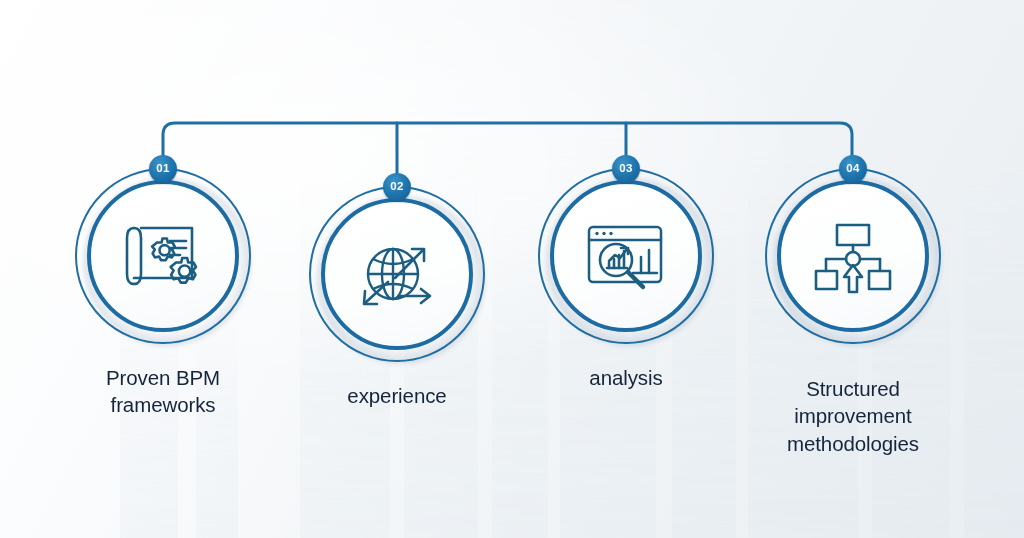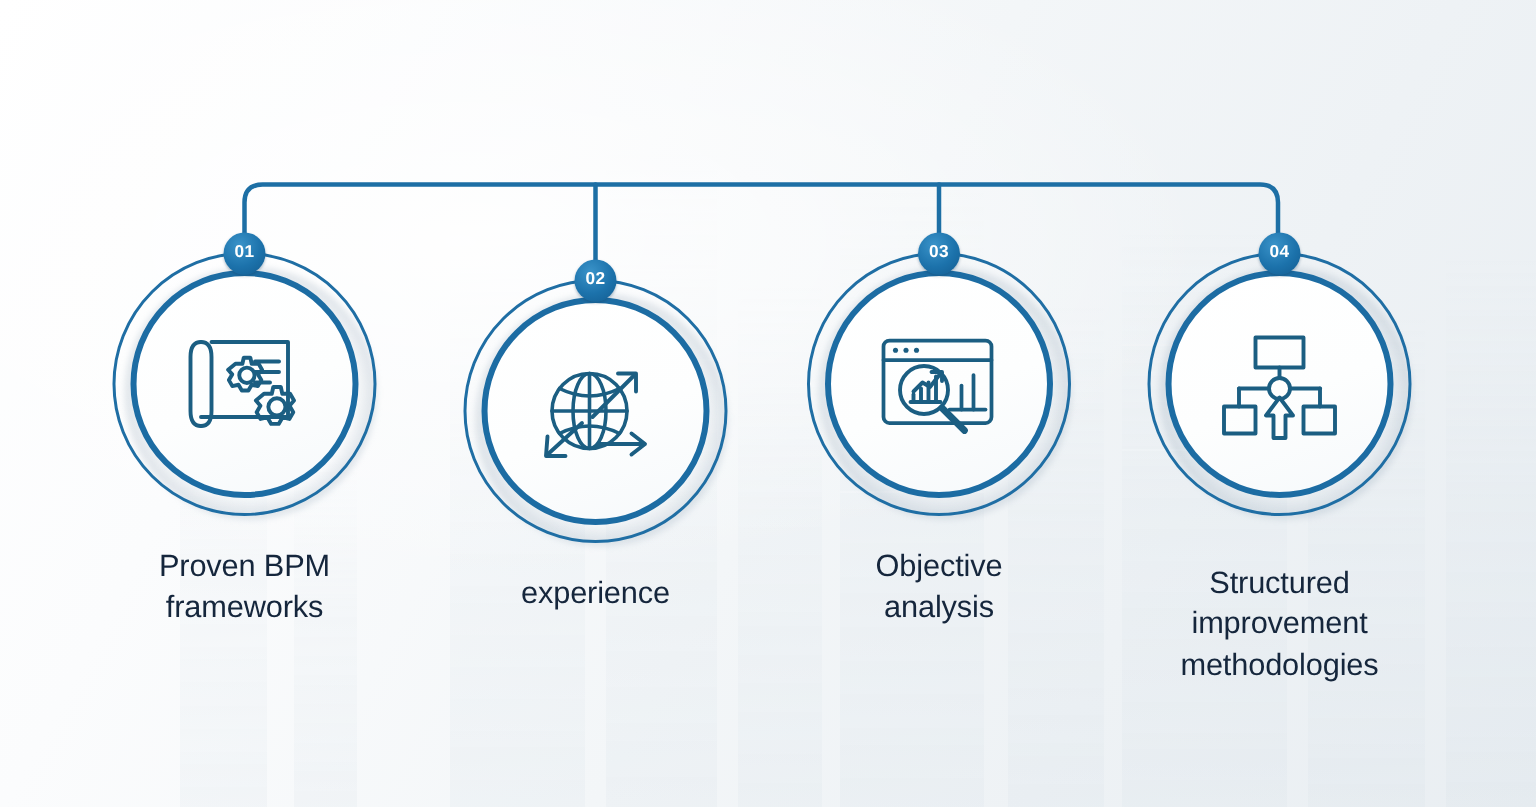--- a/index.html
+++ b/index.html
@@ -323,21 +323,20 @@
                 <path d="M45 55 L60 70" stroke-width="4.5"></path>
               </g>
             </svg>
           </div>
         </div>
         <div class="badge">
           <span>03</span>
         </div>
       </div>
       <div class="caption">
-        <div>Objective</div>
         <div>analysis</div>
       </div>
     </div>
 
     <div class="node node-4">
       <div class="ring-wrap">
         <div class="ring-shadow"></div>
         <div class="ring-outer"></div>
         <div class="ring-inner">
           <div class="icon-holder">

